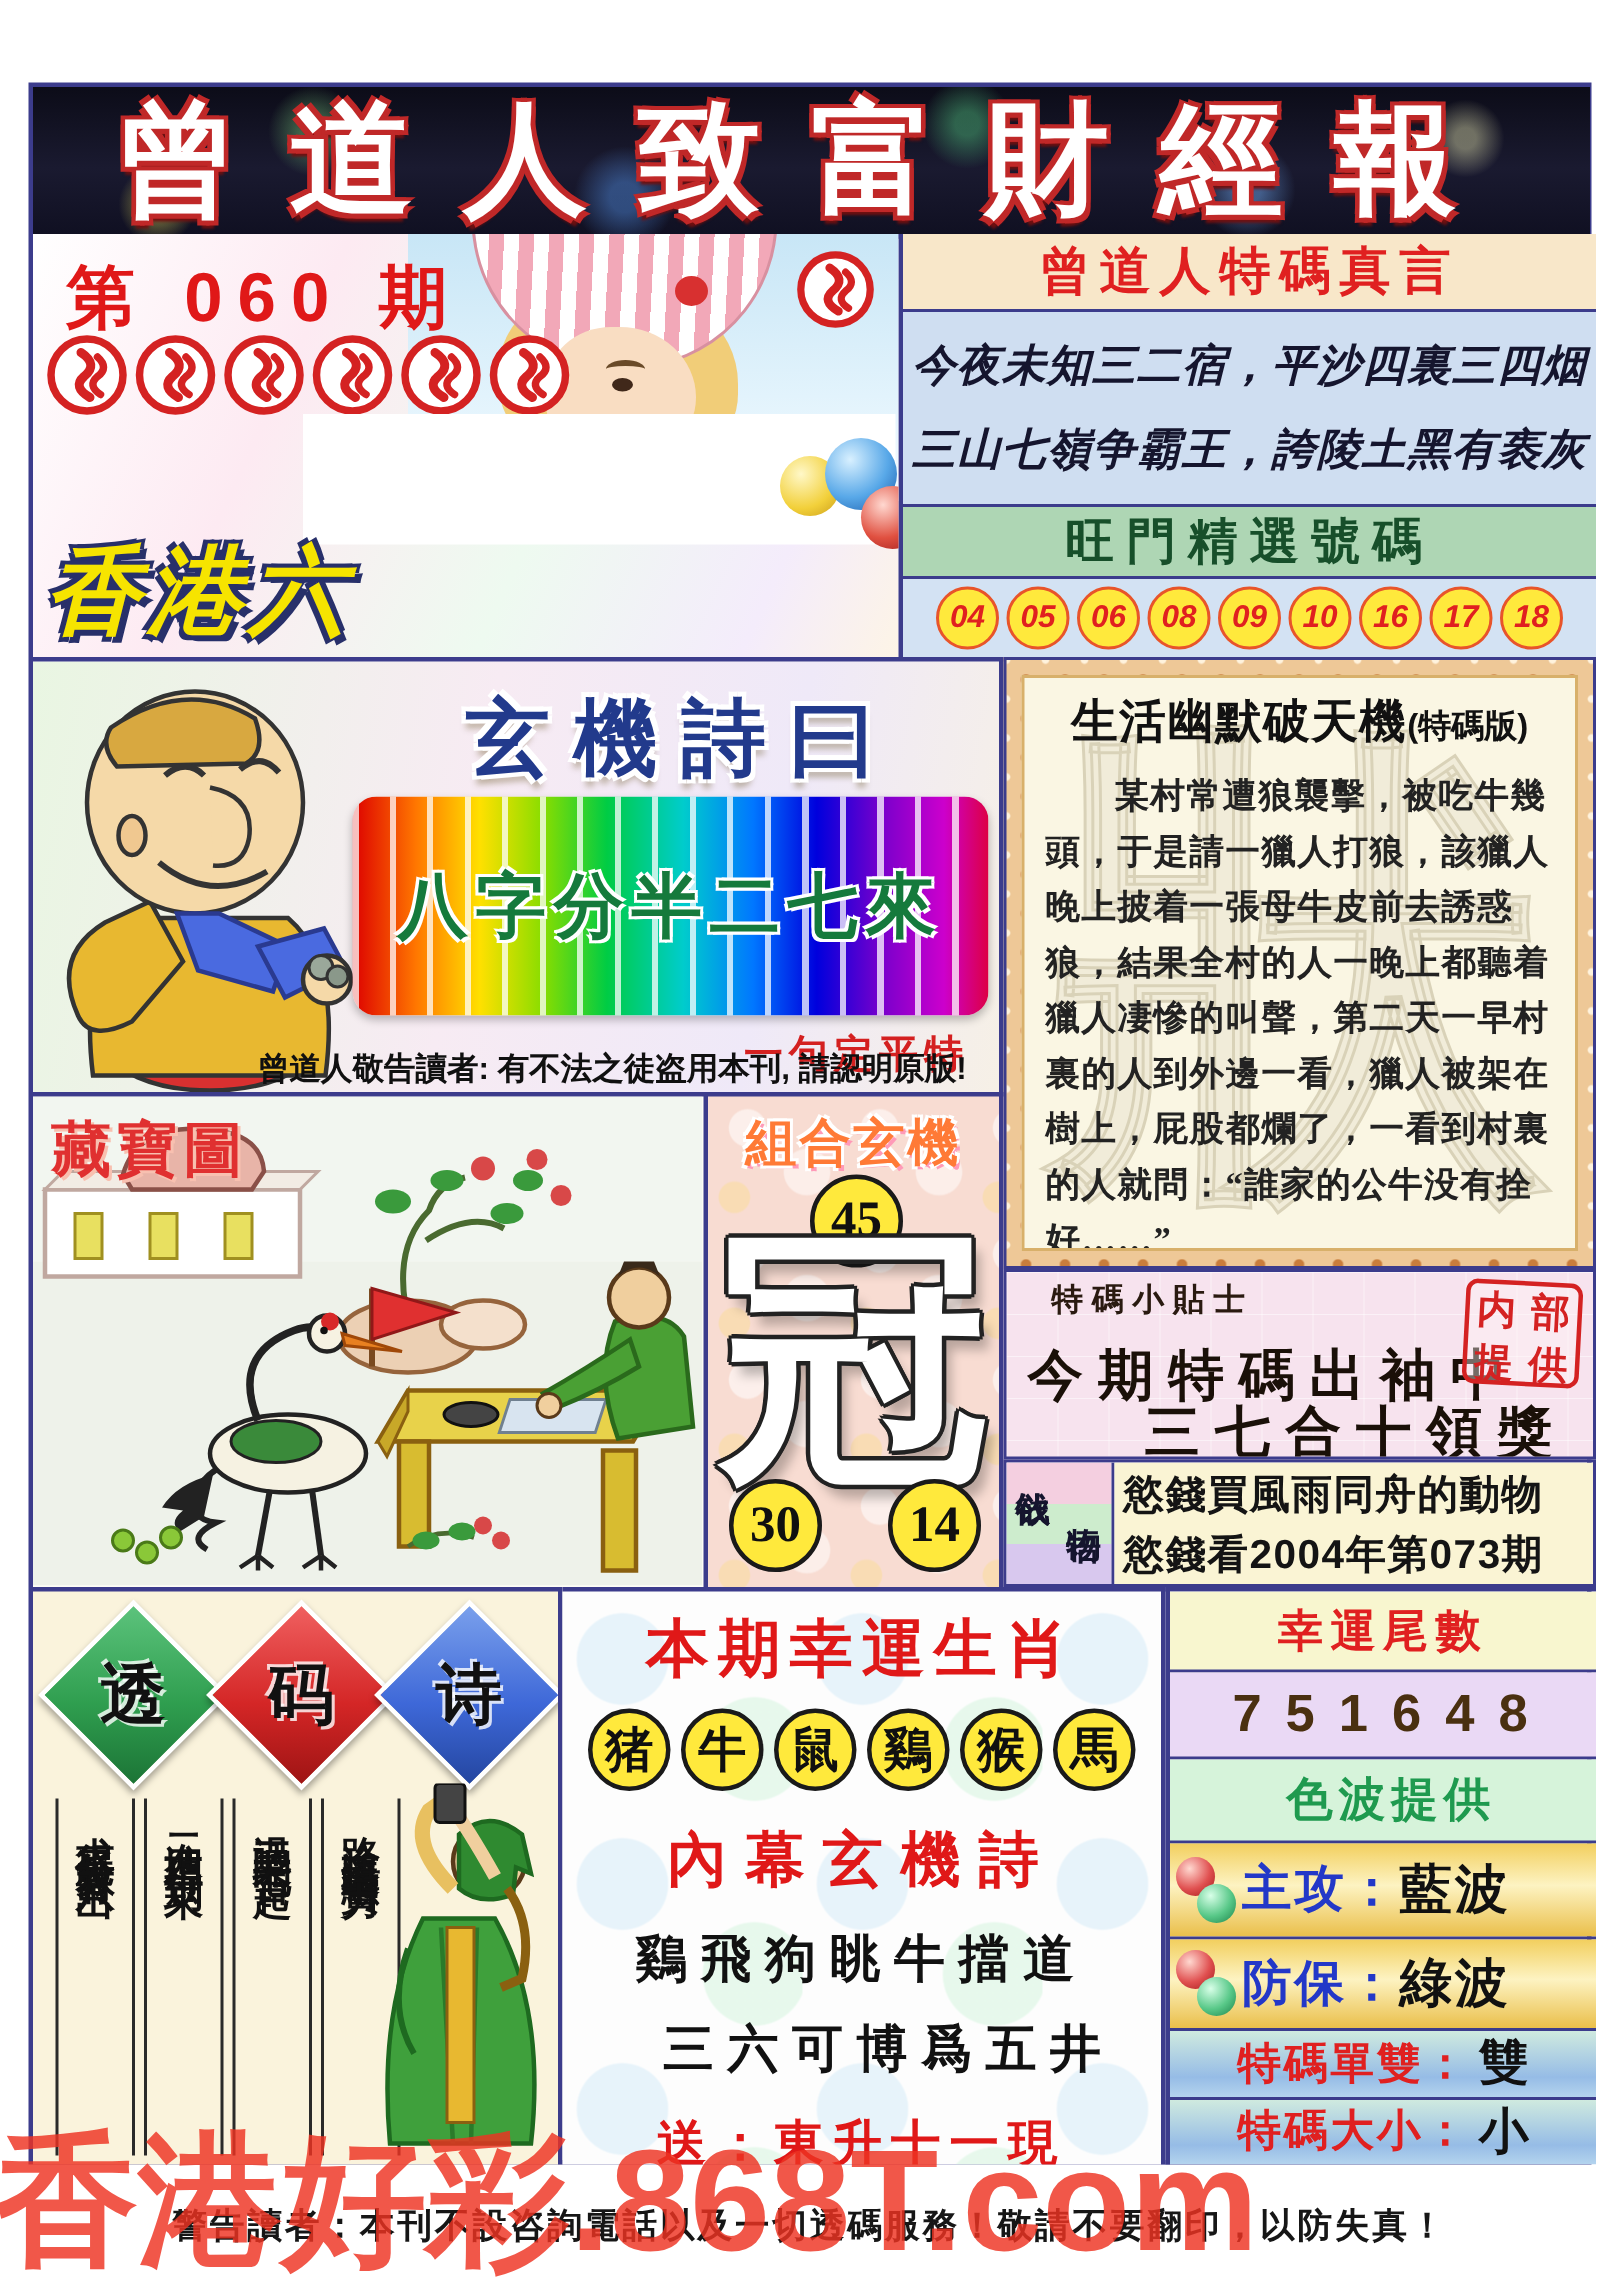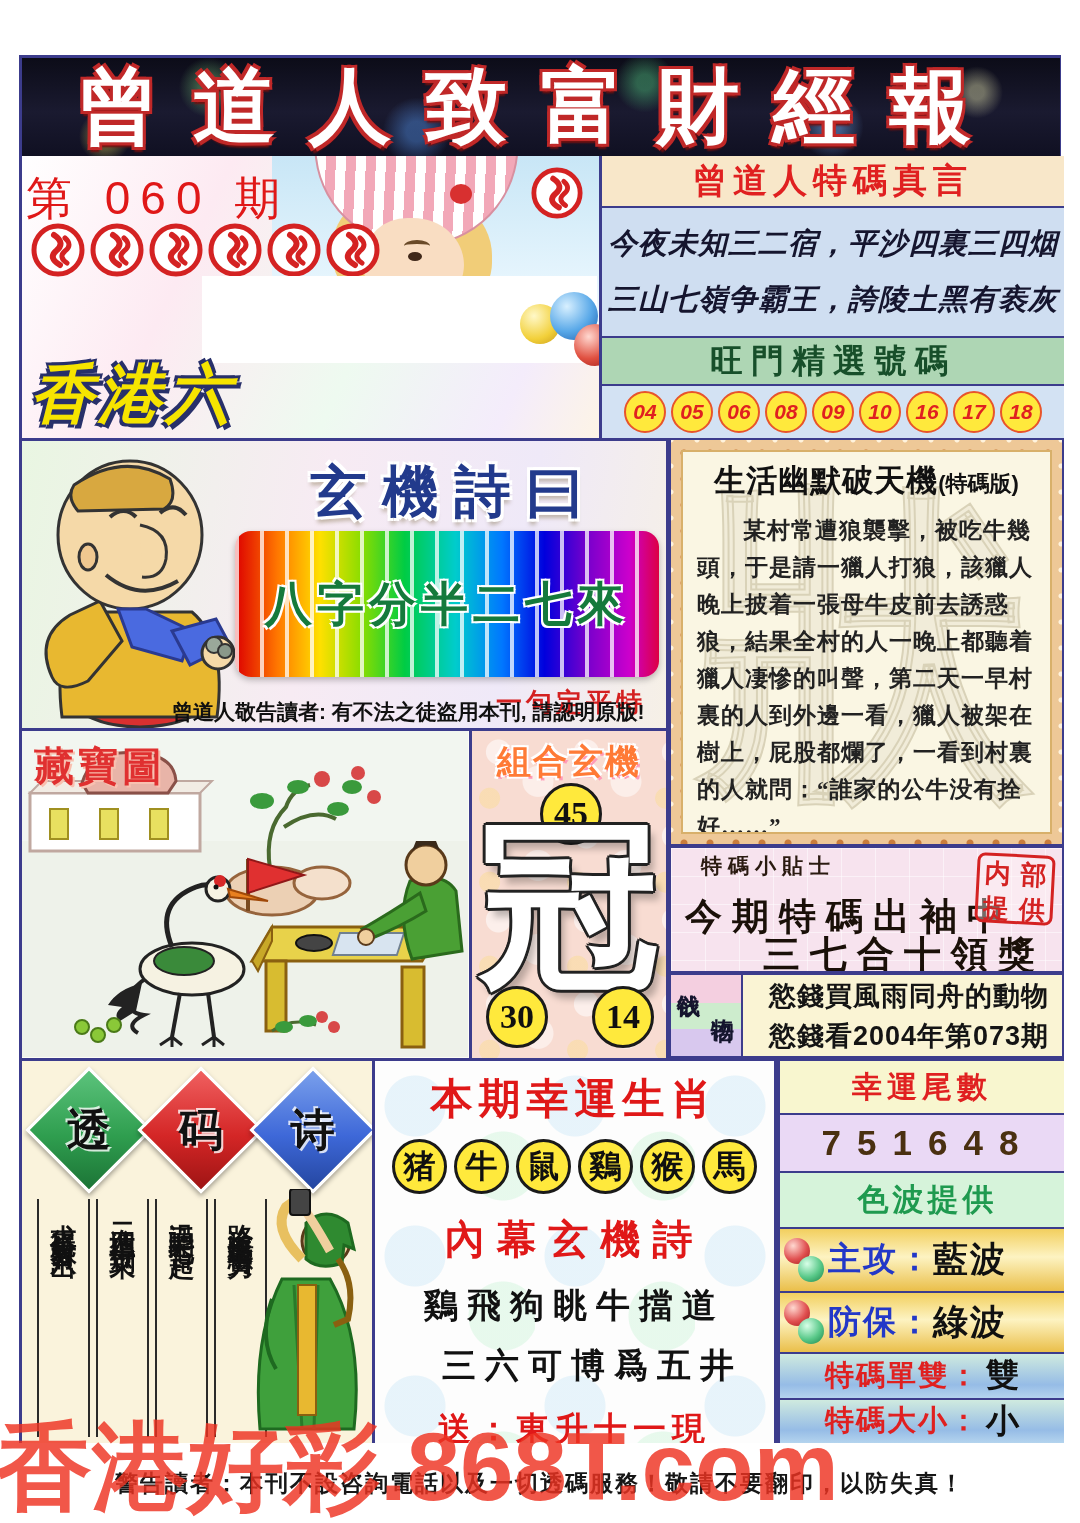--- a/index.html
+++ b/index.html
@@ -33,21 +33,21 @@
     border-radius:0 0 100px 100px;transform:rotate(-7deg);}
   .cap-dot{position:absolute;left:178px;top:28px;width:22px;height:20px;background:#d83030;border-radius:50%;}
   .face{position:absolute;left:92px;top:62px;width:100px;height:92px;background:#f9ddc2;border-radius:46% 54% 52% 48%;}
   .brow{position:absolute;left:132px;top:84px;width:26px;height:8px;border-top:4px solid #6a4a28;border-radius:50%;}
   .eye{position:absolute;left:136px;top:96px;width:14px;height:9px;background:#40281a;border-radius:50%;}
   .whitebox{position:absolute;left:180px;top:120px;width:395px;height:87px;background:#fff;z-index:3;}
   .ball{position:absolute;border-radius:50%;z-index:4;}
   .ball-yellow{left:498px;top:148px;width:40px;height:40px;background:radial-gradient(circle at 35% 30%,#fff8c8,#f2d03a 60%,#c89a18);}
   .ball-blue{left:528px;top:136px;width:48px;height:48px;background:radial-gradient(circle at 35% 30%,#d8f0ff,#58a8e8 55%,#1858a8);}
   .ball-red{left:552px;top:168px;width:42px;height:42px;background:radial-gradient(circle at 35% 30%,#ffd8d0,#e05040 55%,#981818);}
-  .issue{position:absolute;left:4px;top:12px;font-size:46px;font-weight:400;color:#e01818;letter-spacing:10px;z-index:2;white-space:nowrap;}
+  .issue{position:absolute;left:22px;top:12px;font-size:46px;font-weight:700;color:#e01818;letter-spacing:10px;z-index:2;white-space:nowrap;}
   .flame-row{position:absolute;left:8px;top:66px;display:flex;gap:3px;z-index:2;}
   .flame-row svg{display:block;}
   .brand-logo{position:absolute;left:508px;top:10px;z-index:5;}
   .region{position:absolute;left:8px;bottom:0px;font-size:64px;font-weight:900;font-style:italic;color:#f6e400;letter-spacing:4px;z-index:6;
     text-shadow:-3px -3px 0 #28306a,3px -3px 0 #28306a,-3px 3px 0 #28306a,4px 4px 0 #28306a;}
 
   
   .truewords{left:577px;top:98px;width:465px;height:282px;border:none;border-left:3px solid #3c3c8c;display:flex;flex-direction:column;}
   .tw-head{height:50px;background:#f8e7c9;border-bottom:2px solid #3c3c8c;display:flex;align-items:center;justify-content:center;
     font-size:34px;font-weight:900;color:#e02020;letter-spacing:6px;}
@@ -126,21 +126,21 @@
   .stamp span{display:flex;align-items:center;justify-content:center;font-size:26px;font-weight:900;color:#d42222;}
 
   
   .money{left:647px;top:915px;width:395px;height:85px;border:2px solid #3c3c8c;display:flex;}
   .money-label{width:72px;height:100%;display:flex;
     background:linear-gradient(180deg,#f4cfe0 0 34%,#cdeccd 34% 67%,#d8c8ee 67% 100%);
     border-right:2px solid #3c3c8c;box-sizing:border-box;font-family:"Liberation Serif","DejaVu Serif",serif;}
   .money-label .vcol{writing-mode:vertical-rl;text-orientation:upright;font-size:23px;font-weight:900;color:#15152e;line-height:34px;}
   .vcol.c1{margin-top:2px;}
   .vcol.c2{margin-top:26px;}
-  .money-text{flex:1;background:#faf4d4;display:flex;flex-direction:column;justify-content:center;padding-left:26px;gap:4px;}
+  .money-text{flex:1;background:#faf4d4;display:flex;flex-direction:column;justify-content:center;padding-left:6px;gap:4px;}
   .money-text div{font-size:27px;font-weight:900;color:#141414;letter-spacing:1px;}
 
   
   .codepoem{left:0;top:1000px;width:353px;height:385px;border:none;border-top:3px solid #3c3c8c;border-right:3px solid #3c3c8c;background:#faf3dc;}
   .diamond-row{position:absolute;left:14px;top:24px;width:330px;display:flex;justify-content:space-between;padding:0 8px;box-sizing:border-box;}
   .diamond{width:84px;height:84px;transform:rotate(45deg);border:3px solid #fff;box-shadow:2px 2px 5px rgba(0,0,0,.35);
     display:flex;align-items:center;justify-content:center;}
   .diamond span{transform:rotate(-45deg);font-size:44px;font-weight:900;color:#111;font-family:"Liberation Serif","DejaVu Serif",serif;
     text-shadow:-2px -2px 0 rgba(255,255,255,.8),2px 2px 0 rgba(255,255,255,.8);}
   .d-green{background:linear-gradient(135deg,#5cc37c,#2f9e4f 55%,#1c7436);}

